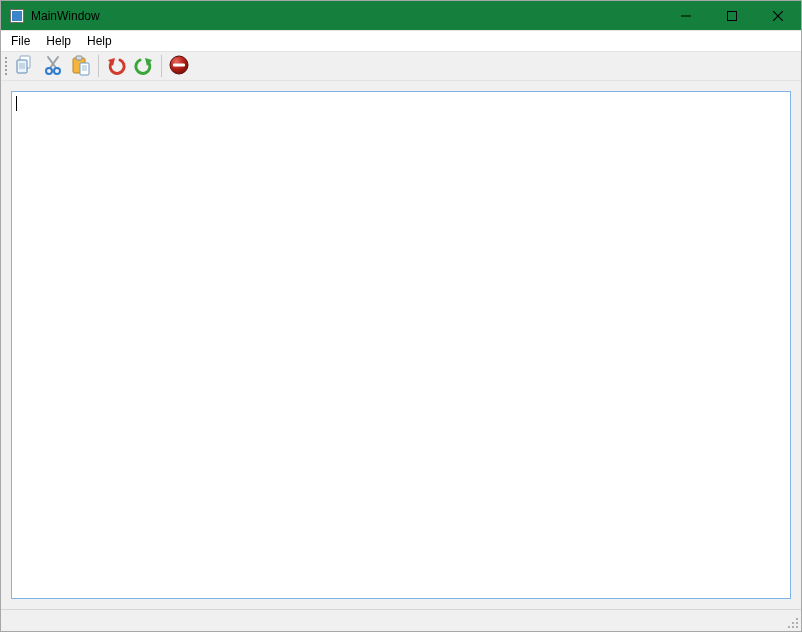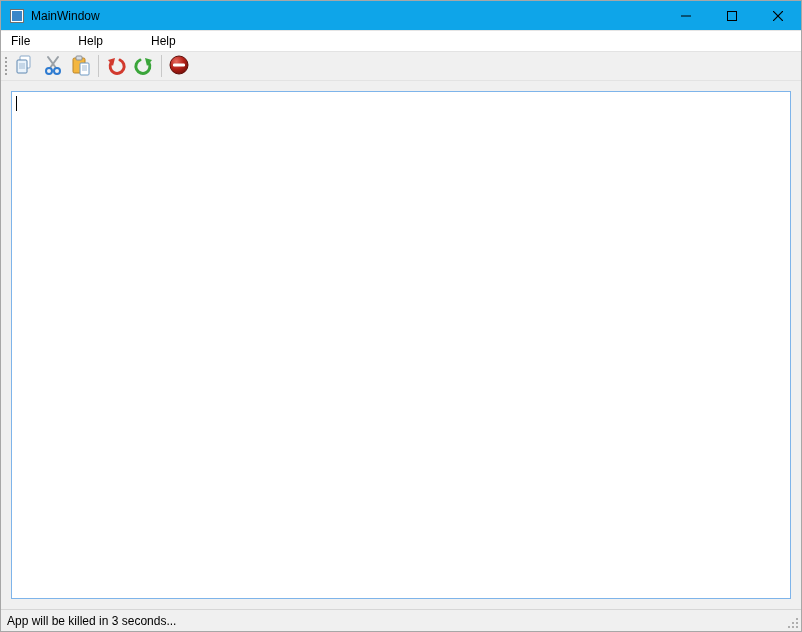--- a/index.html
+++ b/index.html
@@ -16,21 +16,21 @@
     border: 1px solid #a7a7a7;
     background: #ffffff;
     display: flex;
     flex-direction: column;
   }
   
   .titlebar {
     height: 30px;
     display: flex;
     align-items: center;
-    background: #0ea5e9;
+    background: #15803d;
     border-bottom: 1px solid #e5e5e5;
   }
   .titlebar .app-icon {
     width: 16px; height: 16px;
     margin-left: 8px;
     display: inline-flex;
     align-items: center; justify-content: center;
   }
   .titlebar .title {
     margin-left: 6px;
@@ -55,21 +55,20 @@
   .win-btn svg { display: block; }
 
   
   .menubar {
     height: 20px;
     display: flex;
     align-items: center;
     padding: 0 2px;
     background: #ffffff;
     font-size: 12px;
-    gap: 32px;
   }
   .menu-item {
     padding: 2px 8px;
     color: #000;
   }
 
   
   .toolbar {
     height: 30px;
     background: #f0f0f0;
@@ -268,21 +267,20 @@
     </div>
   </div>
 
   <div class="client">
     <div class="text-edit">
       <div class="caret"></div>
     </div>
   </div>
 
   <div class="statusbar">
-    <span>App will be killed in 3 seconds...</span>
     <span class="size-grip">
       <svg width="12" height="12" viewBox="0 0 12 12">
         <circle cx="10" cy="2" r="1" fill="#9a9a9a"></circle>
         <circle cx="6" cy="6" r="1" fill="#9a9a9a"></circle>
         <circle cx="10" cy="6" r="1" fill="#9a9a9a"></circle>
         <circle cx="2" cy="10" r="1" fill="#9a9a9a"></circle>
         <circle cx="6" cy="10" r="1" fill="#9a9a9a"></circle>
         <circle cx="10" cy="10" r="1" fill="#9a9a9a"></circle>
       </svg>
     </span>

